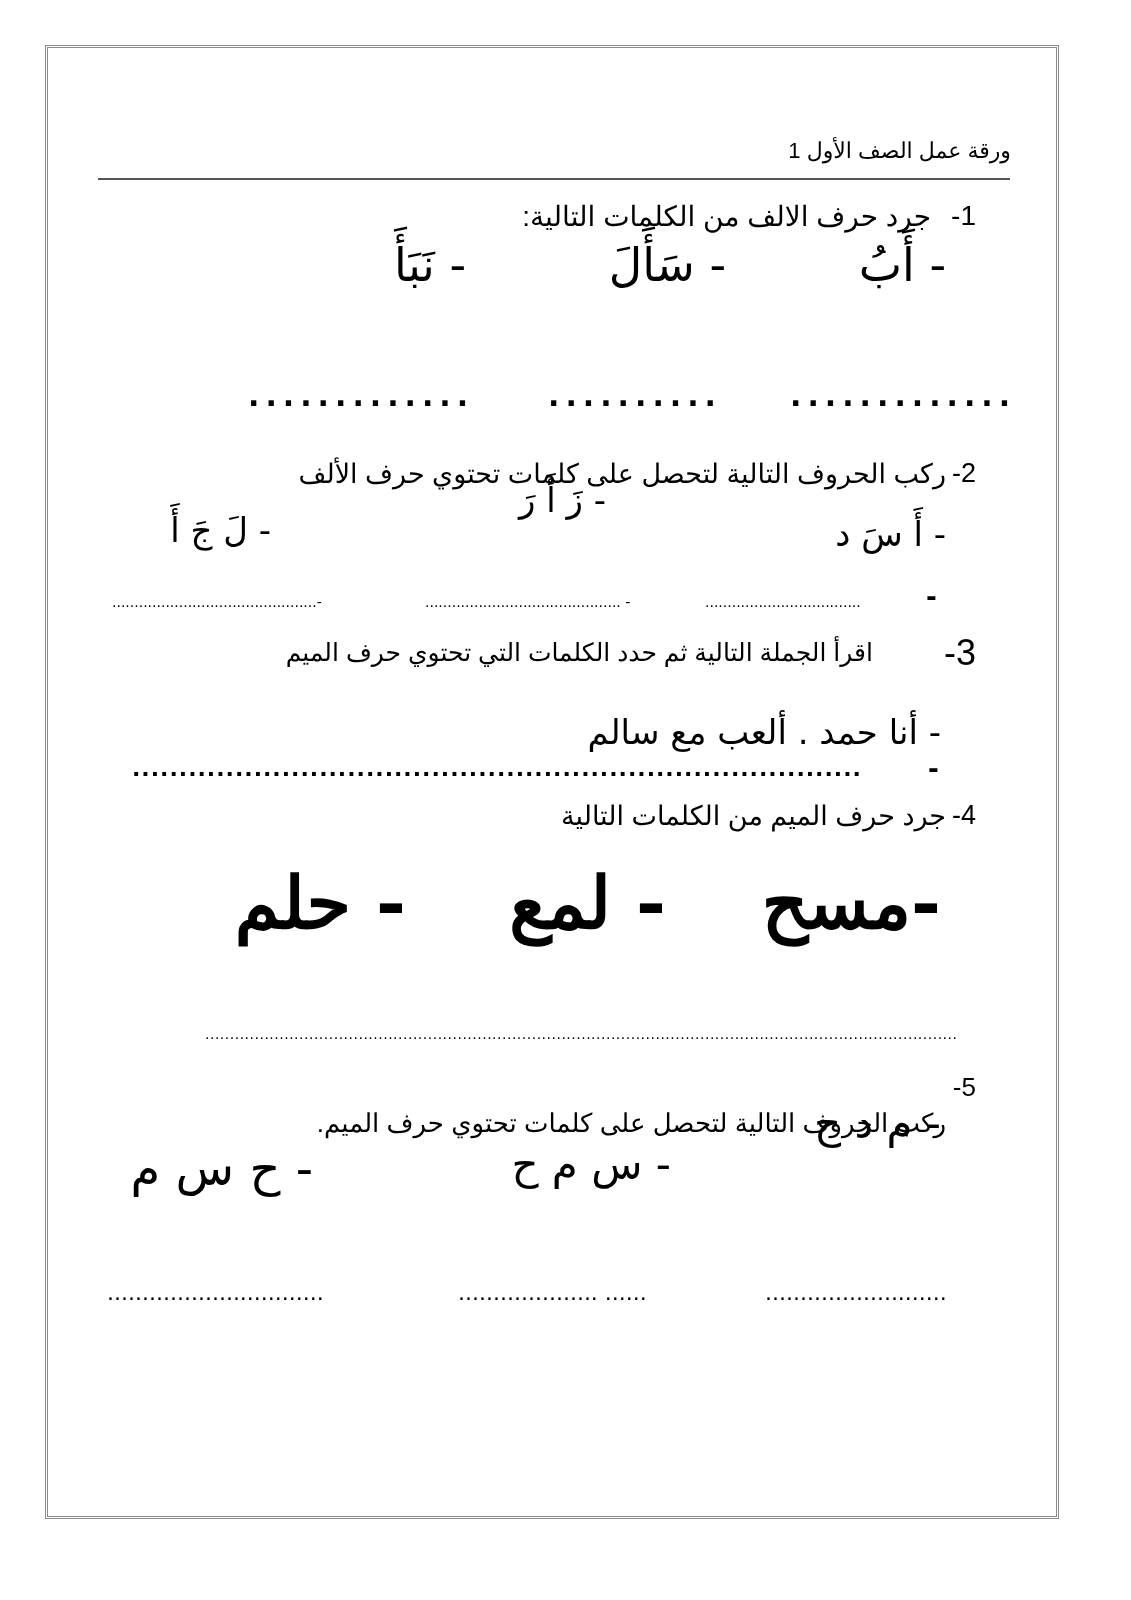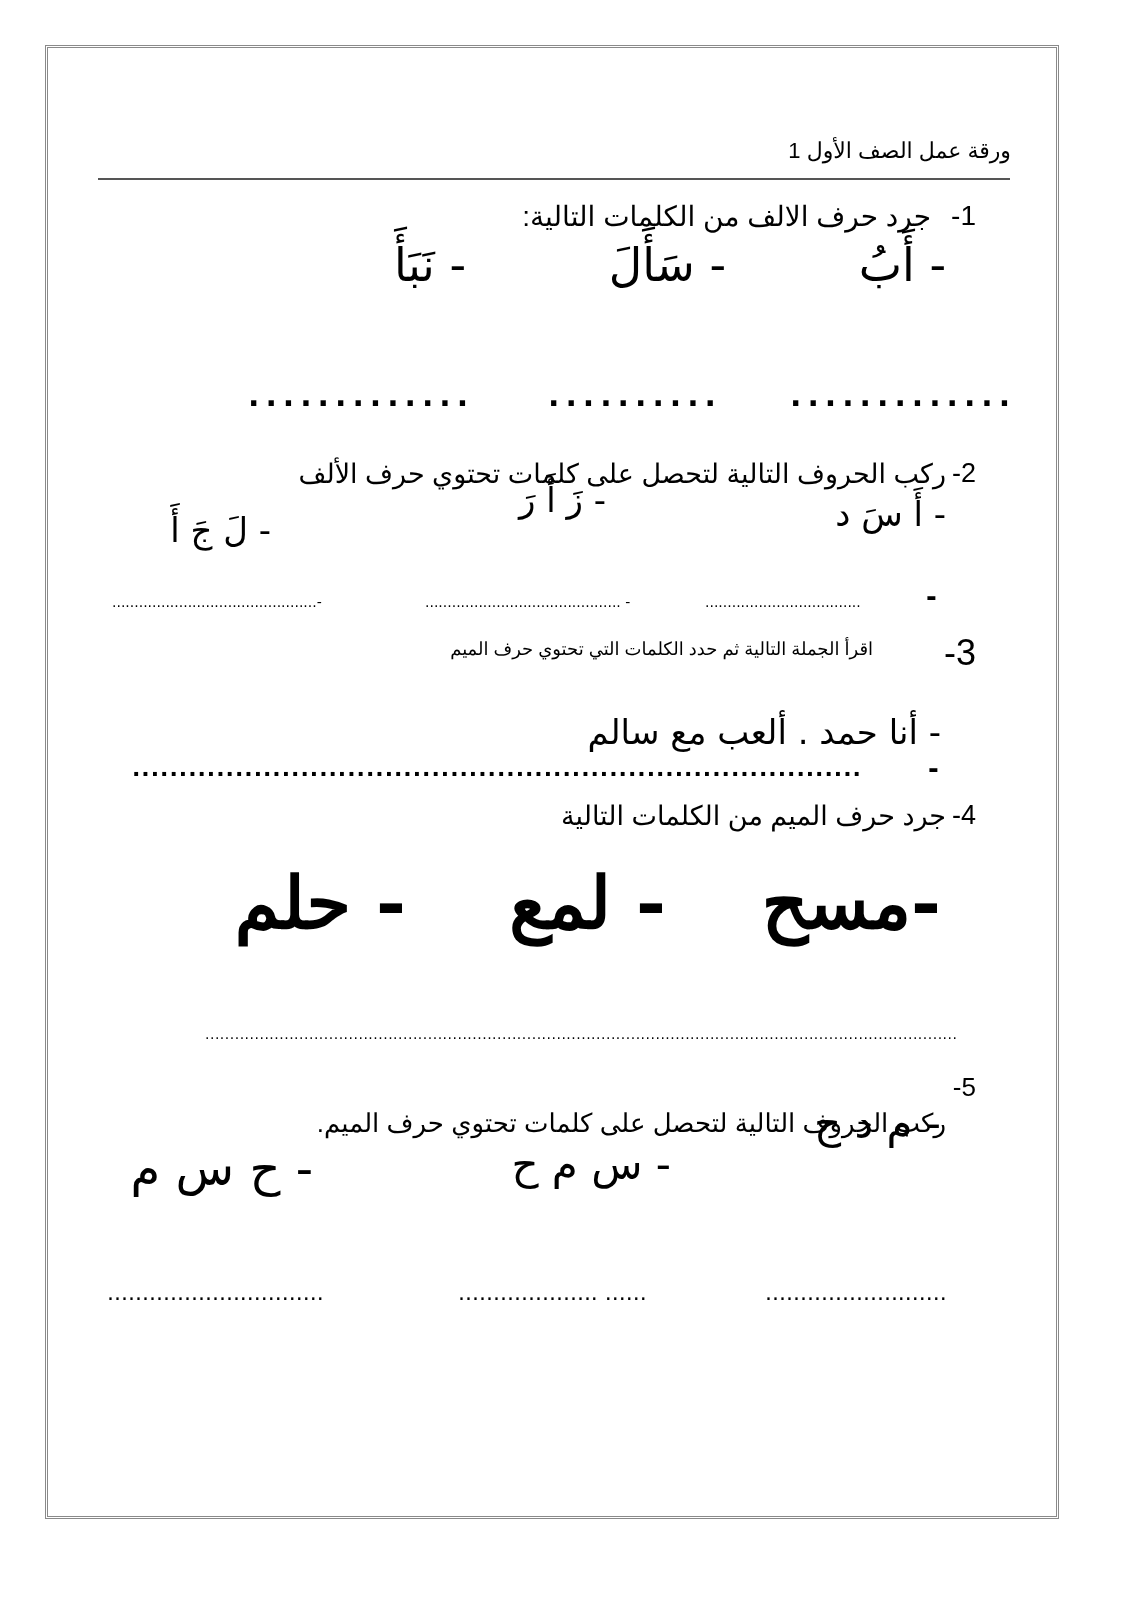--- a/index.html
+++ b/index.html
@@ -33,30 +33,30 @@
 <div class="abs q" style="right:200px; top:200px;">جرد حرف الالف من الكلمات التالية:</div>
 <div class="abs big" style="right:185px; top:238px;margin-left:16px;">- أَبُ</div>
 <div class="abs big" style="right:405px; top:238px;">- سَأَلَ</div>
 <div class="abs big" style="right:665px; top:238px;">- نَبَأَ</div>
 <div class="dots dots-bold" style="left:790px; top:378px;">.............</div>
 <div class="dots dots-bold" style="left:548px; top:378px;">..........</div>
 <div class="dots dots-bold" style="left:248px; top:378px;">.............</div>
 
 <div class="abs q" style="right:155px; top:458px; font-size:27px;">2-</div>
 <div class="abs q" style="right:185px; top:458px; font-size:27px;">ركب الحروف التالية لتحصل على كلمات تحتوي حرف الألف</div>
-<div class="abs mid" style="right:185px; top:494px;">- أَ سَ د</div>
+<div class="abs mid" style="right:185px; top:514px;">- أَ سَ د</div>
 <div class="abs mid" style="right:525px; top:480px;">- زَ  أَ  رَ</div>
 <div class="abs mid" style="right:860px; top:510px;">- لَ جَ أَ</div>
 <div class="dash" style="left:926px; top:582px;">-</div>
 <div class="dots dots-fine" style="left:705px; top:594px;">...................................</div>
 <div class="dots dots-fine" style="left:425px; top:594px;">............................................ -</div>
 <div class="dots dots-fine" style="left:112px; top:594px;">..............................................-</div>
 
 <div class="abs q" style="right:155px; top:632px; font-size:36px;">3-</div>
-<div class="abs q" style="right:258px; top:638px; font-size:18px;">اقرأ الجملة التالية ثم حدد الكلمات التي تحتوي حرف الميم</div>
+<div class="abs q" style="right:258px; top:638px; font-size:25px;">اقرأ الجملة التالية ثم حدد الكلمات التي تحتوي حرف الميم</div>
 <div class="abs mid" style="right:190px; top:688px;margin-top:24px;">- أنا حمد . ألعب مع سالم</div>
 <div class="dash" style="left:928px; top:754px;">-</div>
 <div class="dots dots-med" style="left:132px; top:756px; font-weight:bold; letter-spacing:1px;">..............................................................................</div>
 
 <div class="abs q" style="right:155px; top:800px; font-size:27px;">4-</div>
 <div class="abs q" style="right:185px; top:800px; font-size:27px;">جرد حرف الميم من الكلمات التالية</div>
 <div class="abs huge" style="right:190px; top:860px;">-مسح</div>
 <div class="abs huge" style="right:465px; top:860px;">- لمع</div>
 <div class="abs huge" style="right:725px; top:860px;">- حلم</div>
 <div class="dots dots-fine" style="left:205px; top:1026px; letter-spacing:0.5px;">........................................................................................................................................................</div>

